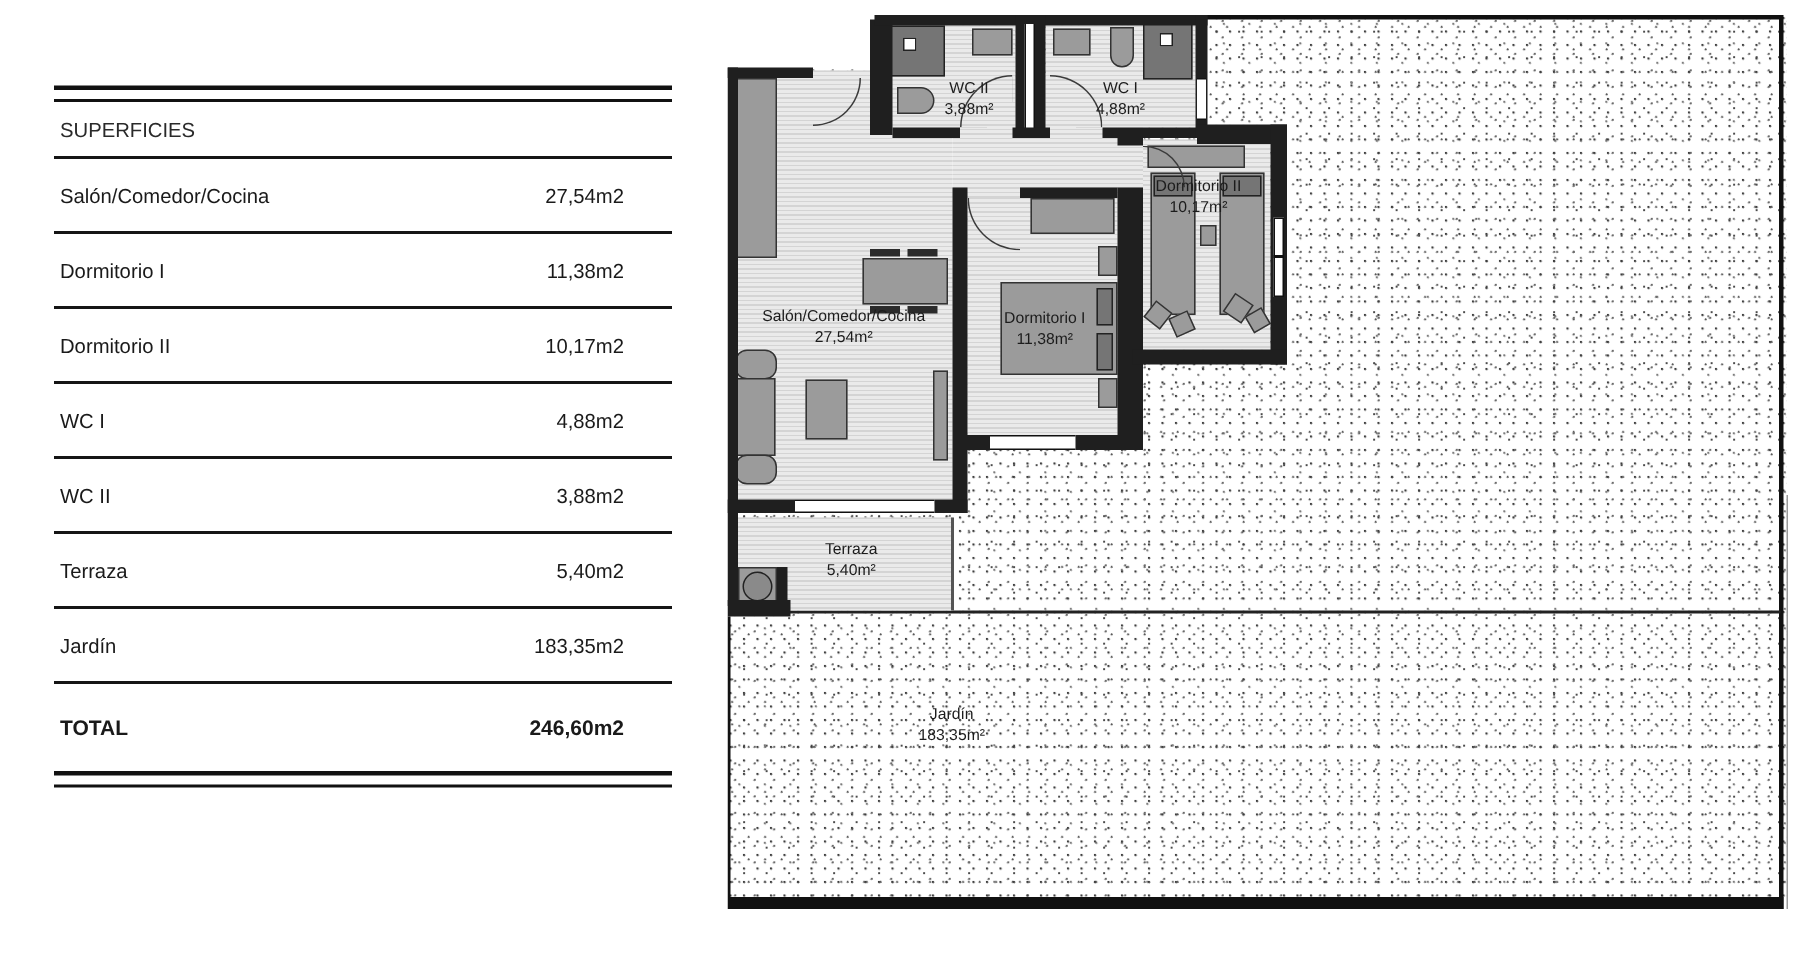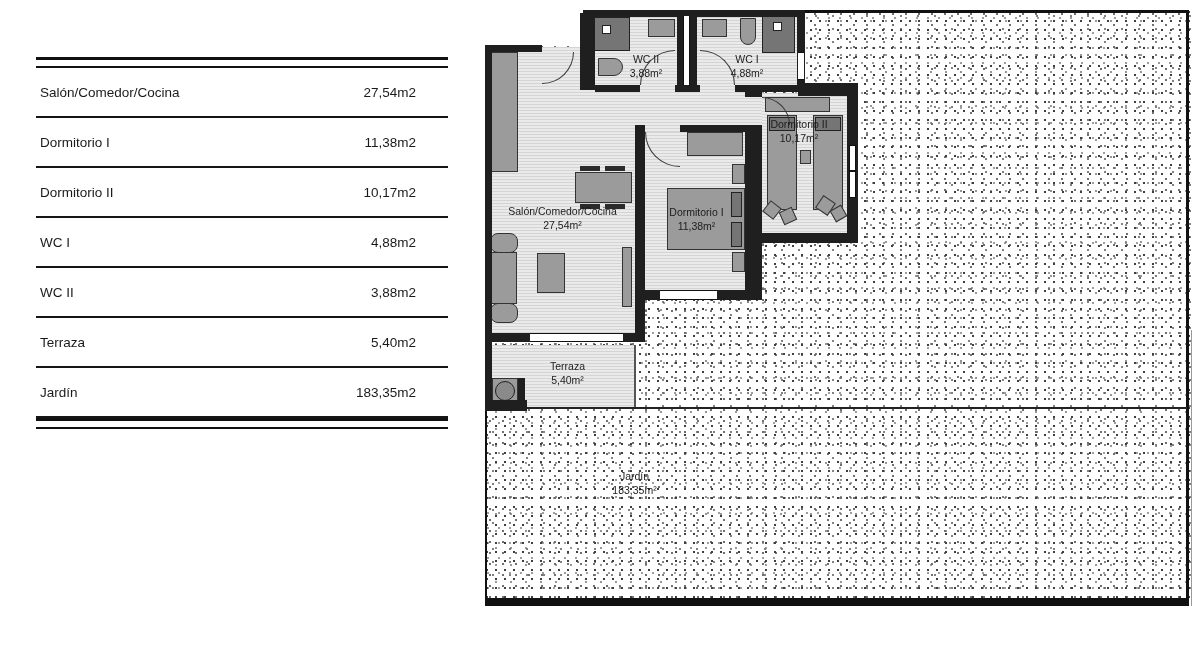--- a/index.html
+++ b/index.html
@@ -52,20 +52,21 @@
                 color:#1c1c1c; }
   .room-label .nm, .room-label .ar { display:block; }
 </style>
 </head>
 <body>
 
 <div id="surface-table">
   <div class="dline"></div>
   <div class="dgap"></div>
   <div class="dline"></div>
+  <div class="t-header">SUPERFICIES</div>
 
   <div class="t-row">
     <span class="lbl">Salón/Comedor/Cocina</span>
     <span class="val">27,54m2</span>
   </div>
   <div class="t-row">
     <span class="lbl">Dormitorio I</span>
     <span class="val">11,38m2</span>
   </div>
   <div class="t-row">
@@ -82,20 +83,24 @@
   </div>
   <div class="t-row">
     <span class="lbl">Terraza</span>
     <span class="val">5,40m2</span>
   </div>
   <div class="t-row">
     <span class="lbl">Jardín</span>
     <span class="val">183,35m2</span>
   </div>
 
+  <div class="t-row t-total">
+    <span class="lbl">TOTAL</span>
+    <span class="val">246,60m2</span>
+  </div>
 
   <div class="dline"></div>
   <div class="dgap"></div>
   <div class="dline"></div>
 </div>
 
 <div id="plan">
 
   <div class="abs garden" style="left:0;top:10px;width:706px;height:588px;"></div>
   <div class="abs" style="left:0;top:0;width:98px;height:45px;background:#fff;"></div>

